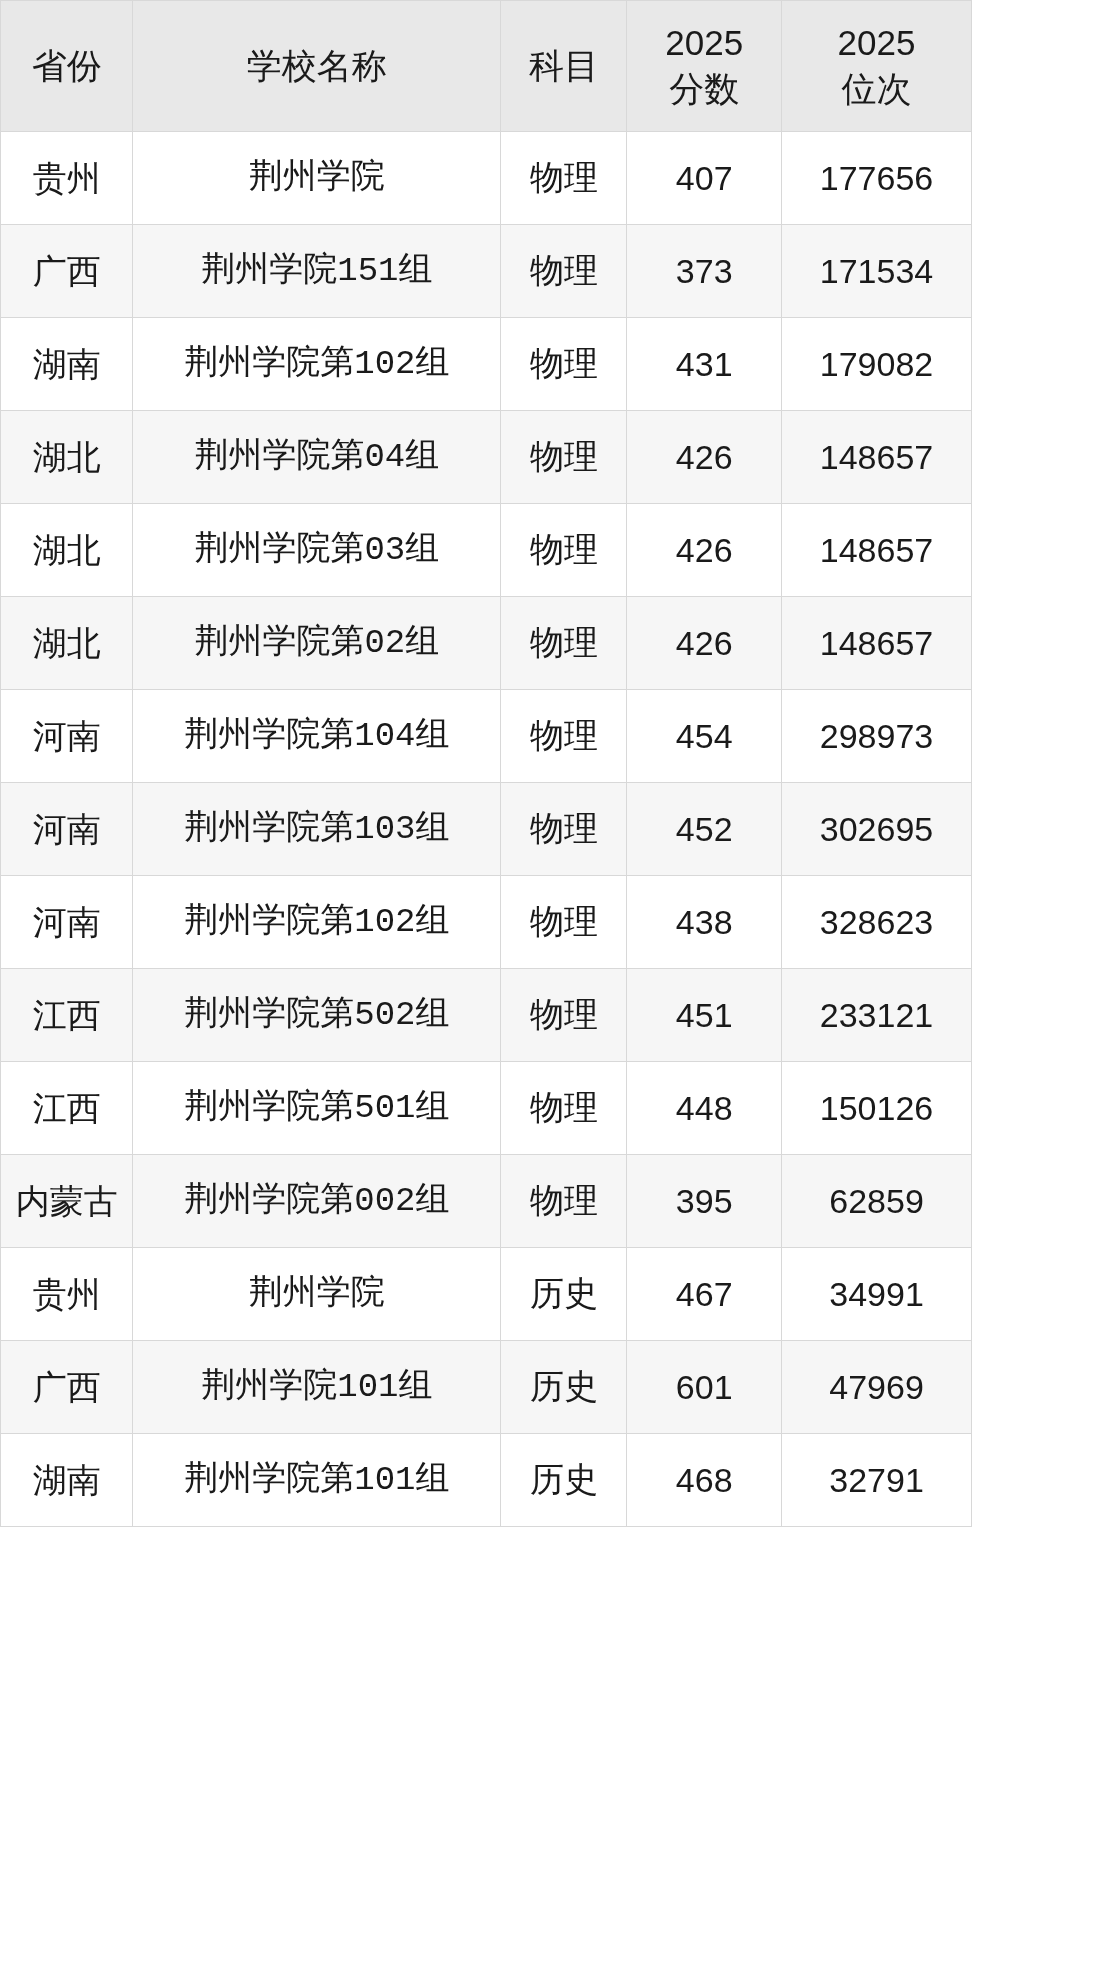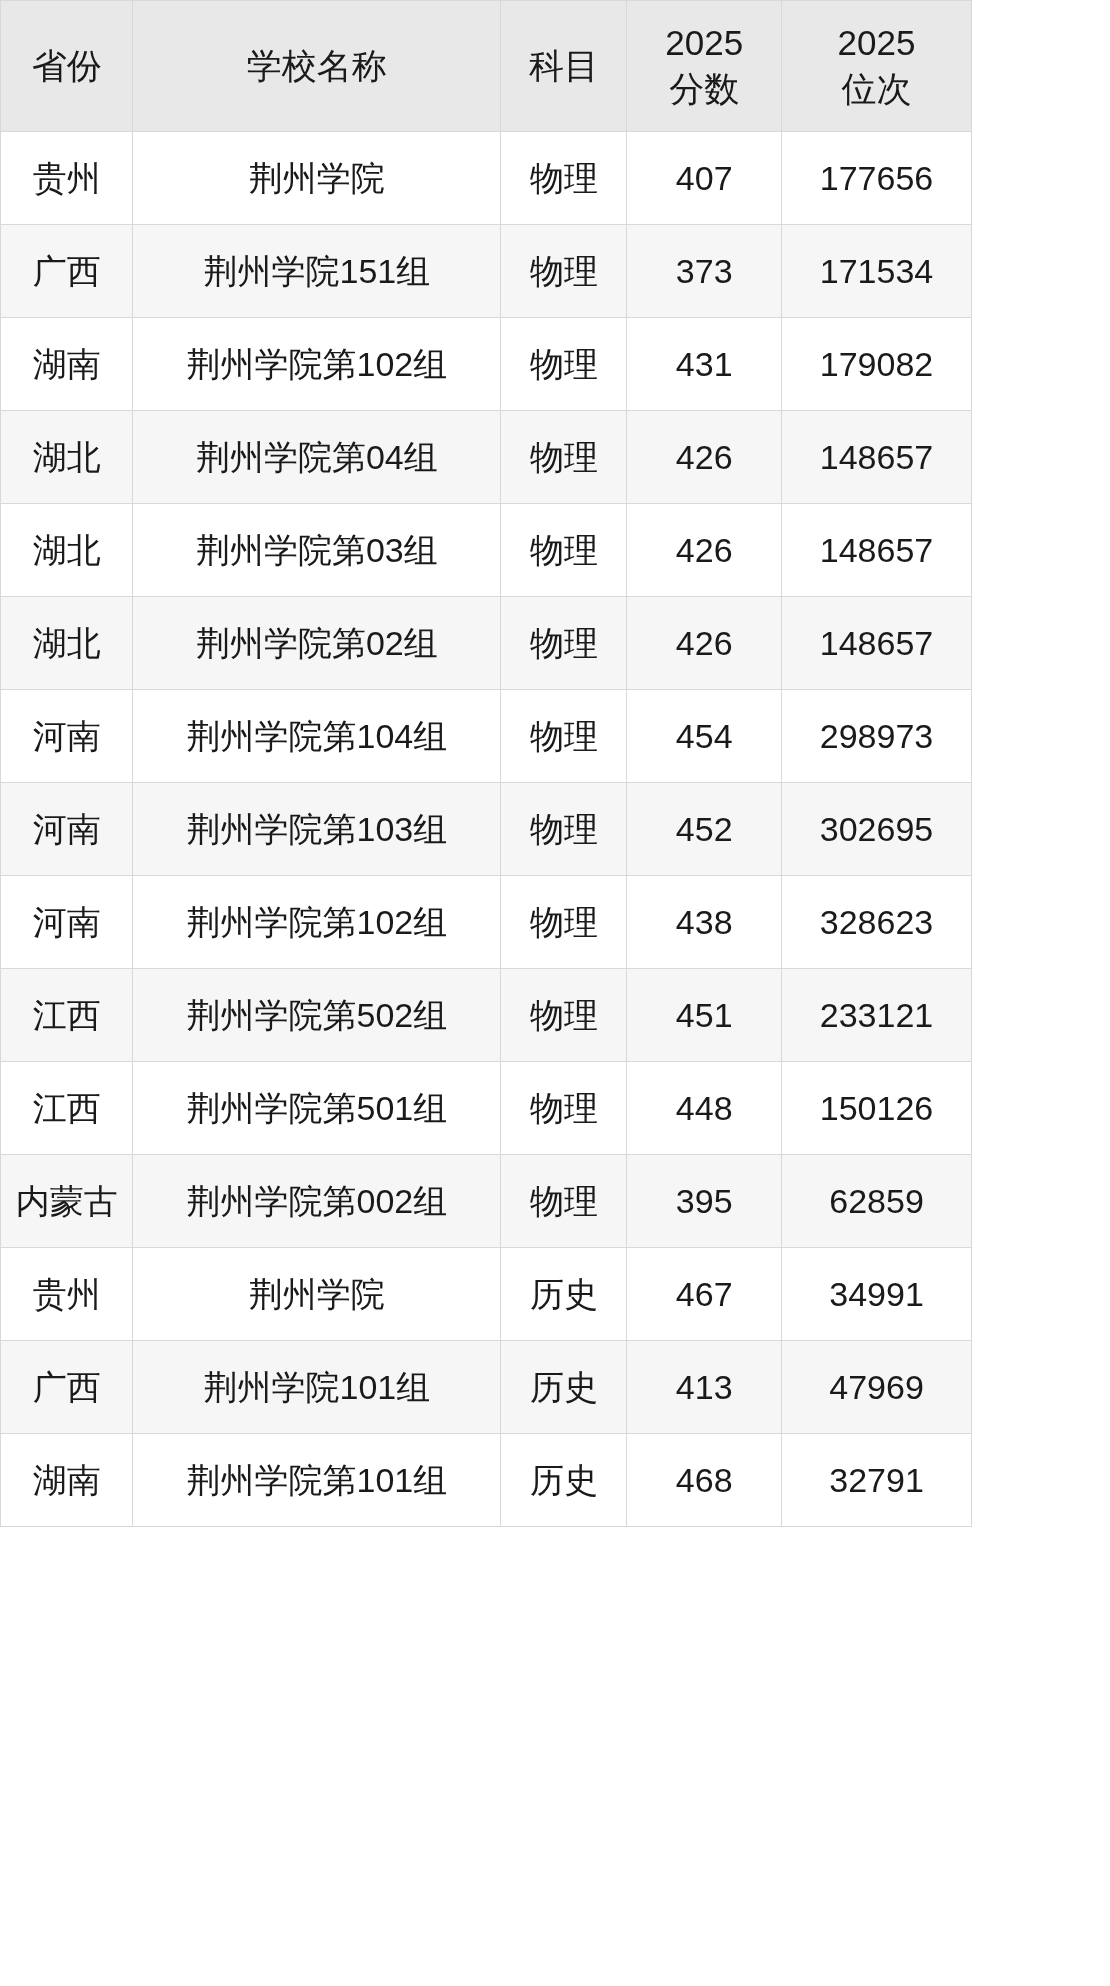--- a/index.html
+++ b/index.html
@@ -43,22 +43,22 @@
     height: 80px;
     font-size: 34px;
   }
   table.score-table tbody tr:nth-child(odd) td {
     background: #ffffff;
   }
   table.score-table tbody tr:nth-child(even) td {
     background: #f6f6f6;
   }
   td.cell-prov { font-size: 34px; }
-  td.cell-name { font-size: 33px; }
-  td.cell-subj { font-size: 34px; }
+  td.cell-name { font-size: 33px; font-family: Liberation Mono, monospace; }
+  td.cell-subj { font-size: 34px; font-family: Liberation Serif, serif; }
   td.cell-score { font-size: 34px; }
   td.cell-rank { font-size: 34px; }
   .hdr-line { display: block; }
 </style>
 </head>
 <body>
 
 <table class="score-table">
   <colgroup>
     <col class="c-prov">
@@ -177,21 +177,21 @@
       <td class="cell-prov">贵州</td>
       <td class="cell-name">荆州学院</td>
       <td class="cell-subj">历史</td>
       <td class="cell-score">467</td>
       <td class="cell-rank">34991</td>
     </tr>
     <tr>
       <td class="cell-prov">广西</td>
       <td class="cell-name">荆州学院101组</td>
       <td class="cell-subj">历史</td>
-      <td class="cell-score">413</td>
+      <td class="cell-score">601</td>
       <td class="cell-rank">47969</td>
     </tr>
     <tr>
       <td class="cell-prov">湖南</td>
       <td class="cell-name">荆州学院第101组</td>
       <td class="cell-subj">历史</td>
       <td class="cell-score">468</td>
       <td class="cell-rank">32791</td>
     </tr>
   </tbody>

